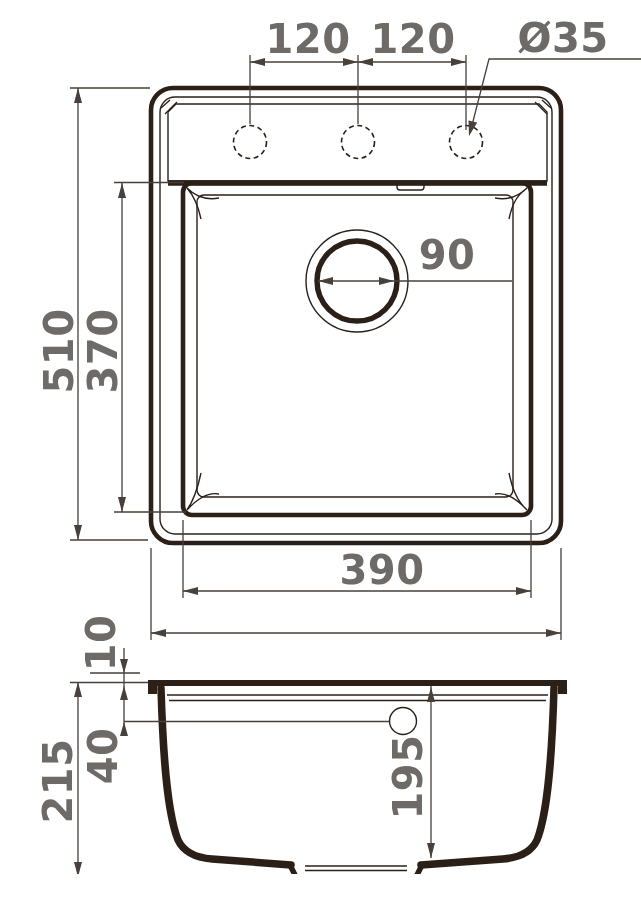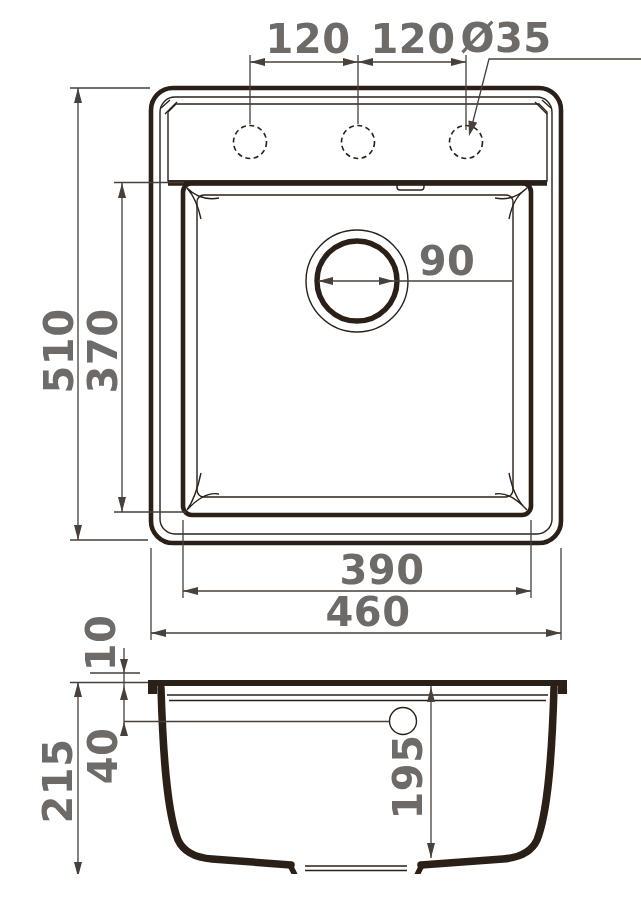--- a/index.html
+++ b/index.html
@@ -120,24 +120,23 @@
       <polygon class="ah" points="78,877 74,862 82,862"></polygon>
 
       <path class="dim" d="M431,686 V858"></path>
       <polygon class="ah" points="431,687 427,702 435,702"></polygon>
       <polygon class="ah" points="431,858 427,843 435,843"></polygon>
     </g>
   </svg>
 
   <div class="lbl" style="left:308px;top:39px">120</div>
   <div class="lbl" style="left:413px;top:39px">120</div>
-  <div class="lbl" style="left:506px;top:38px">Ø35</div>
-  <div class="lbl" style="left:447px;top:261px">90</div>
+  <div class="lbl" style="left:563px;top:38px">Ø35</div>
+  <div class="lbl" style="left:447px;top:255px">90</div>
   <div class="lbl rot" style="left:59px;top:351px">510</div>
   <div class="lbl rot" style="left:103px;top:351px">370</div>
   <div class="lbl" style="left:382px;top:570px">390</div>
-  <div class="lbl" style="left:368px;top:612px">460</div>
   <div class="lbl rot" style="left:101px;top:643px">10</div>
   <div class="lbl rot" style="left:103px;top:756px">40</div>
   <div class="lbl rot" style="left:58px;top:781px">215</div>
   <div class="lbl rot" style="left:408px;top:777px">195</div>
 
 </div>
 
 </body></html>

